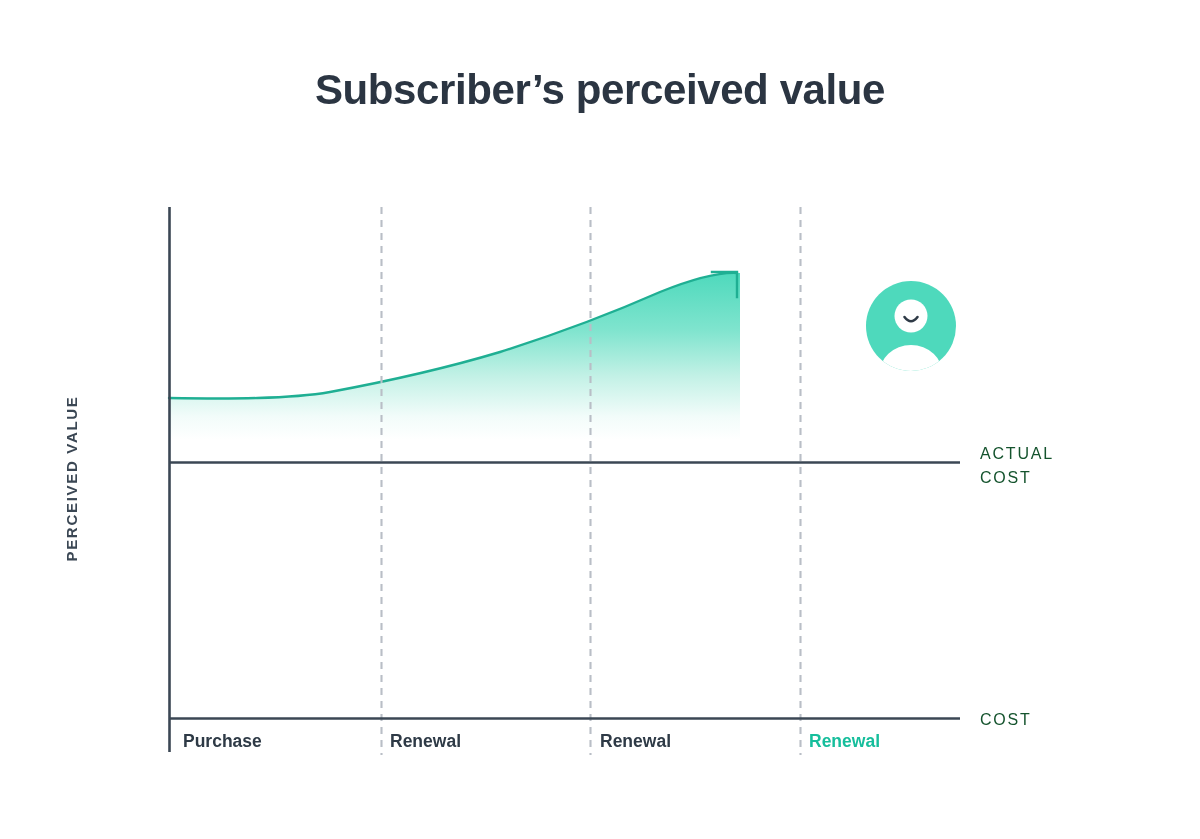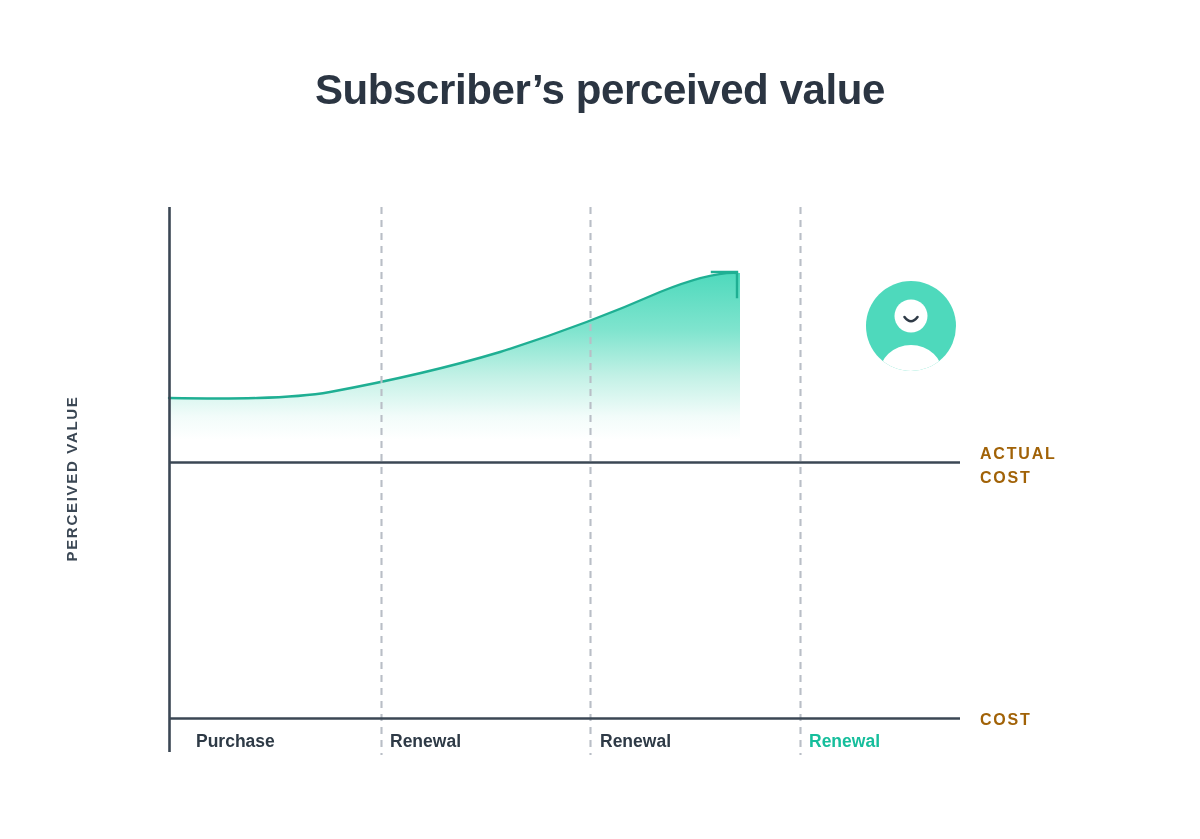--- a/index.html
+++ b/index.html
@@ -70,23 +70,23 @@
     color: #2E3A46;
     white-space: nowrap;
     letter-spacing: 0px;
   }
   .x-tick.highlight { color: #16BE9C; }
 
   
   .axis-end-label {
     position: absolute;
     font-size: 16px;
-    font-weight: bold;
+    font-weight: normal;
     letter-spacing: 1.8px;
-    color: #a16207;
+    color: #14532d;
     line-height: 24px;
     white-space: pre-line;
   }
   #time-label { left: 980px; top: 708px; }
   #actual-cost-label { left: 980px; top: 442px; }
 
   
   #avatar {
     position: absolute;
     left: 866px;
@@ -141,21 +141,21 @@
     <line x1="169" y1="718.5" x2="960" y2="718.5" stroke="#3B4754" stroke-width="2.6"></line>
   </svg>
 
   <div class="y-axis-title">PERCEIVED VALUE</div>
 
   <div class="axis-end-label" id="time-label">COST</div>
 
   <div class="axis-end-label" id="actual-cost-label">ACTUAL
 COST</div>
 
-  <div class="x-tick" style="left:196px;">Purchase</div>
+  <div class="x-tick" style="left:183px;">Purchase</div>
   <div class="x-tick" style="left:390px;">Renewal</div>
   <div class="x-tick" style="left:600px;">Renewal</div>
   <div class="x-tick highlight" style="left:809px;">Renewal</div>
 
   <svg id="avatar" viewBox="0 0 90 90">
     <defs>
       <clipPath id="avatarClip">
         <circle cx="45" cy="45" r="45"></circle>
       </clipPath>
     </defs>

